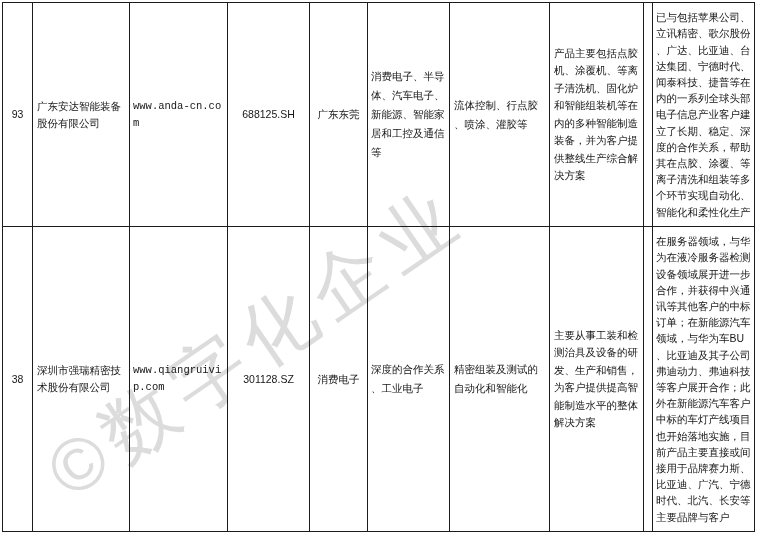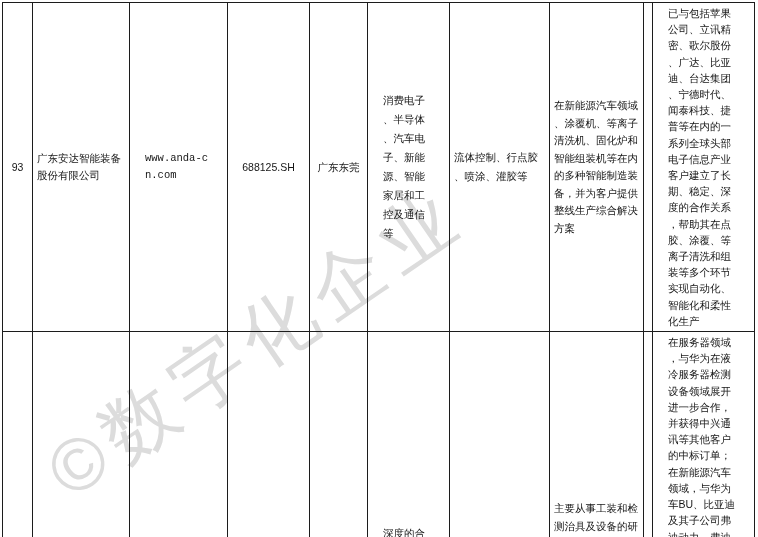--- a/index.html
+++ b/index.html
@@ -22,21 +22,21 @@
   table.company-table {
     position:absolute; left:2px; top:2px; z-index:1;
     width:753px; border-collapse:collapse; table-layout:fixed;
     background:transparent;
   }
   tr.row-93 { height:224px; }
   tr.row-94 { height:305px; }
   td {
     border:1px solid #1c1c1c;
     font-size:10.5px; color:#161616;
-    line-height:17px; padding:2px 15px;
+    line-height:17px; padding:2px 3px;
     vertical-align:middle; overflow:hidden;
     word-wrap:break-word;
   }
   td.ctr  { text-align:center; padding:2px 1px; }
   td.cjk  { line-break:anywhere; }
   td.name { padding:2px 4px; line-height:17px;font-family:Liberation Serif, serif; }
   td.url  { word-break:break-all; line-height:17px;font-family:Liberation Mono, monospace; }
   td.ind  { line-height:19px; }
   td.prod { line-height:19px; padding:6px 4px; }
   td.sol  { line-height:17.5px; padding:2px 4px; }
@@ -65,21 +65,21 @@
     </colgroup>
     <tbody>
         <tr class="row-93">
       <td class="ctr">93</td>
       <td class="name cjk">广东安达智能装备股份有限公司</td>
       <td class="url">www.anda-cn.com</td>
       <td class="ctr">688125.SH</td>
       <td class="ctr">广东东莞</td>
       <td class="ind cjk">消费电子、半导体、汽车电子、新能源、智能家居和工控及通信等</td>
       <td class="prod cjk">流体控制、行点胶、喷涂、灌胶等</td>
-      <td class="sol cjk">在新能源汽车领域、涂覆机、等离子清洗机、固化炉和智能组装机等在内的多种智能制造装备，并为客户提供整线生产综合解决方案</td>
+      <td class="sol cjk">产品主要包括点胶机、涂覆机、等离子清洗机、固化炉和智能组装机等在内的多种智能制造装备，并为客户提供整线生产综合解决方案</td>
       <td class="gap"></td>
       <td class="cust cjk">已与包括苹果公司、立讯精密、歌尔股份、广达、比亚迪、台达集团、宁德时代、闻泰科技、捷普等在内的一系列全球头部电子信息产业客户建立了长期、稳定、深度的合作关系，帮助其在点胶、涂覆、等离子清洗和组装等多个环节实现自动化、智能化和柔性化生产</td>
     </tr>
     <tr class="row-94">
       <td class="ctr">38</td>
       <td class="name cjk">深圳市强瑞精密技术股份有限公司</td>
       <td class="url">www.qiangruivip.com</td>
       <td class="ctr">301128.SZ</td>
       <td class="ctr">消费电子</td>
       <td class="ind cjk">深度的合作关系、工业电子</td>

